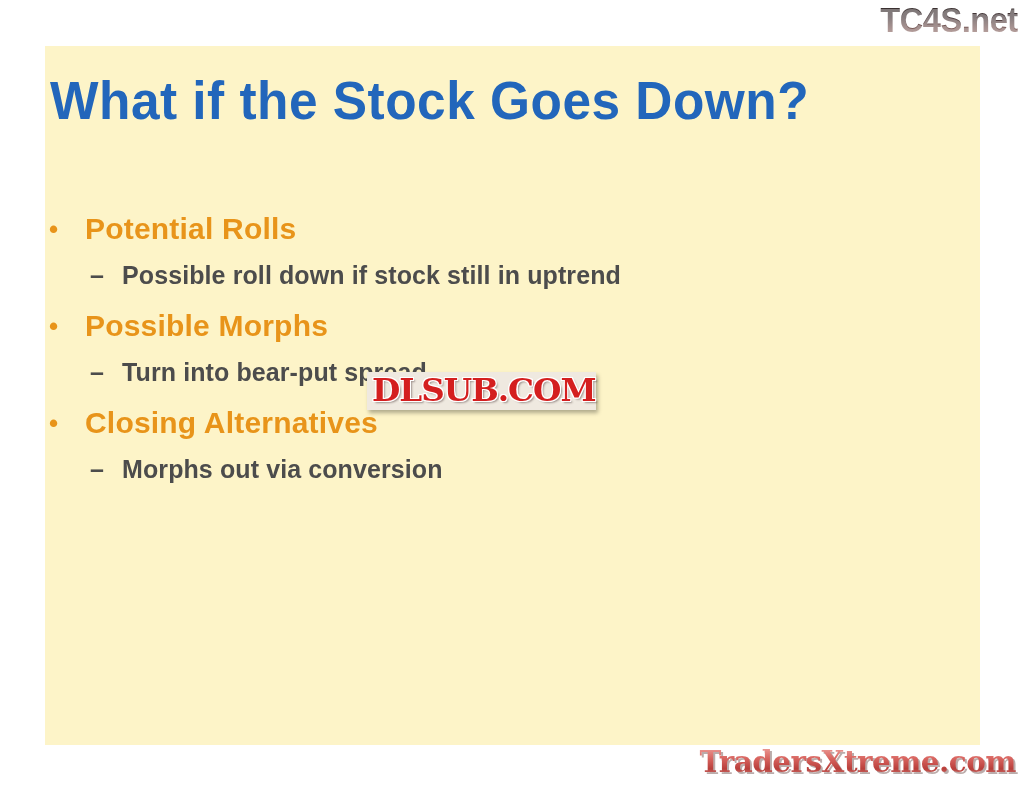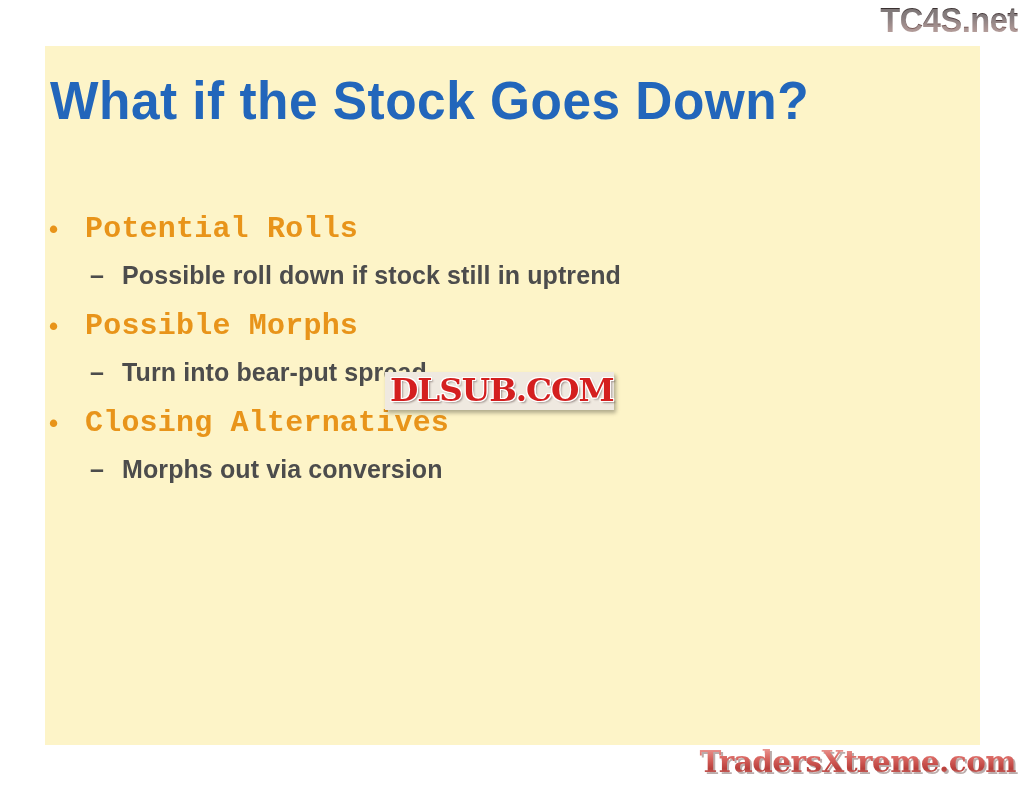--- a/index.html
+++ b/index.html
@@ -82,21 +82,21 @@
     letter-spacing:0.2px;
   }
   .bullet-marker {
     width:40px;
     flex:0 0 40px;
     text-align:left;
     padding-left:4px;
     font-size:26px;
     line-height:48px;
   }
-  .bullet-text { flex:1 1 auto;font-family:Liberation Mono, monospace; }
+  .bullet-text { flex:1 1 auto; }
 
   .sub-row {
     display:flex;
     align-items:flex-start;
     color:#4c4c4c;
     font-size:25px;
     font-weight:bold;
     line-height:45px;
     letter-spacing:0.1px;
     padding-left:45px;
@@ -106,21 +106,21 @@
     flex:0 0 32px;
     text-align:left;
     font-size:25px;
     line-height:45px;
   }
   .sub-text { flex:1 1 auto; }
 
   
   #dlsub-watermark {
     position:absolute;
-    left:385px;
+    left:367px;
     top:372px;
     padding:1px 5px 3px 5px;
     background:#efe9e0;
     box-shadow:2px 3px 4px rgba(0,0,0,0.30);
   }
   #dlsub-watermark .wm-text {
     font-family:"DejaVu Serif", serif;
     font-weight:bold;
     font-size:32px;
     line-height:34px;

